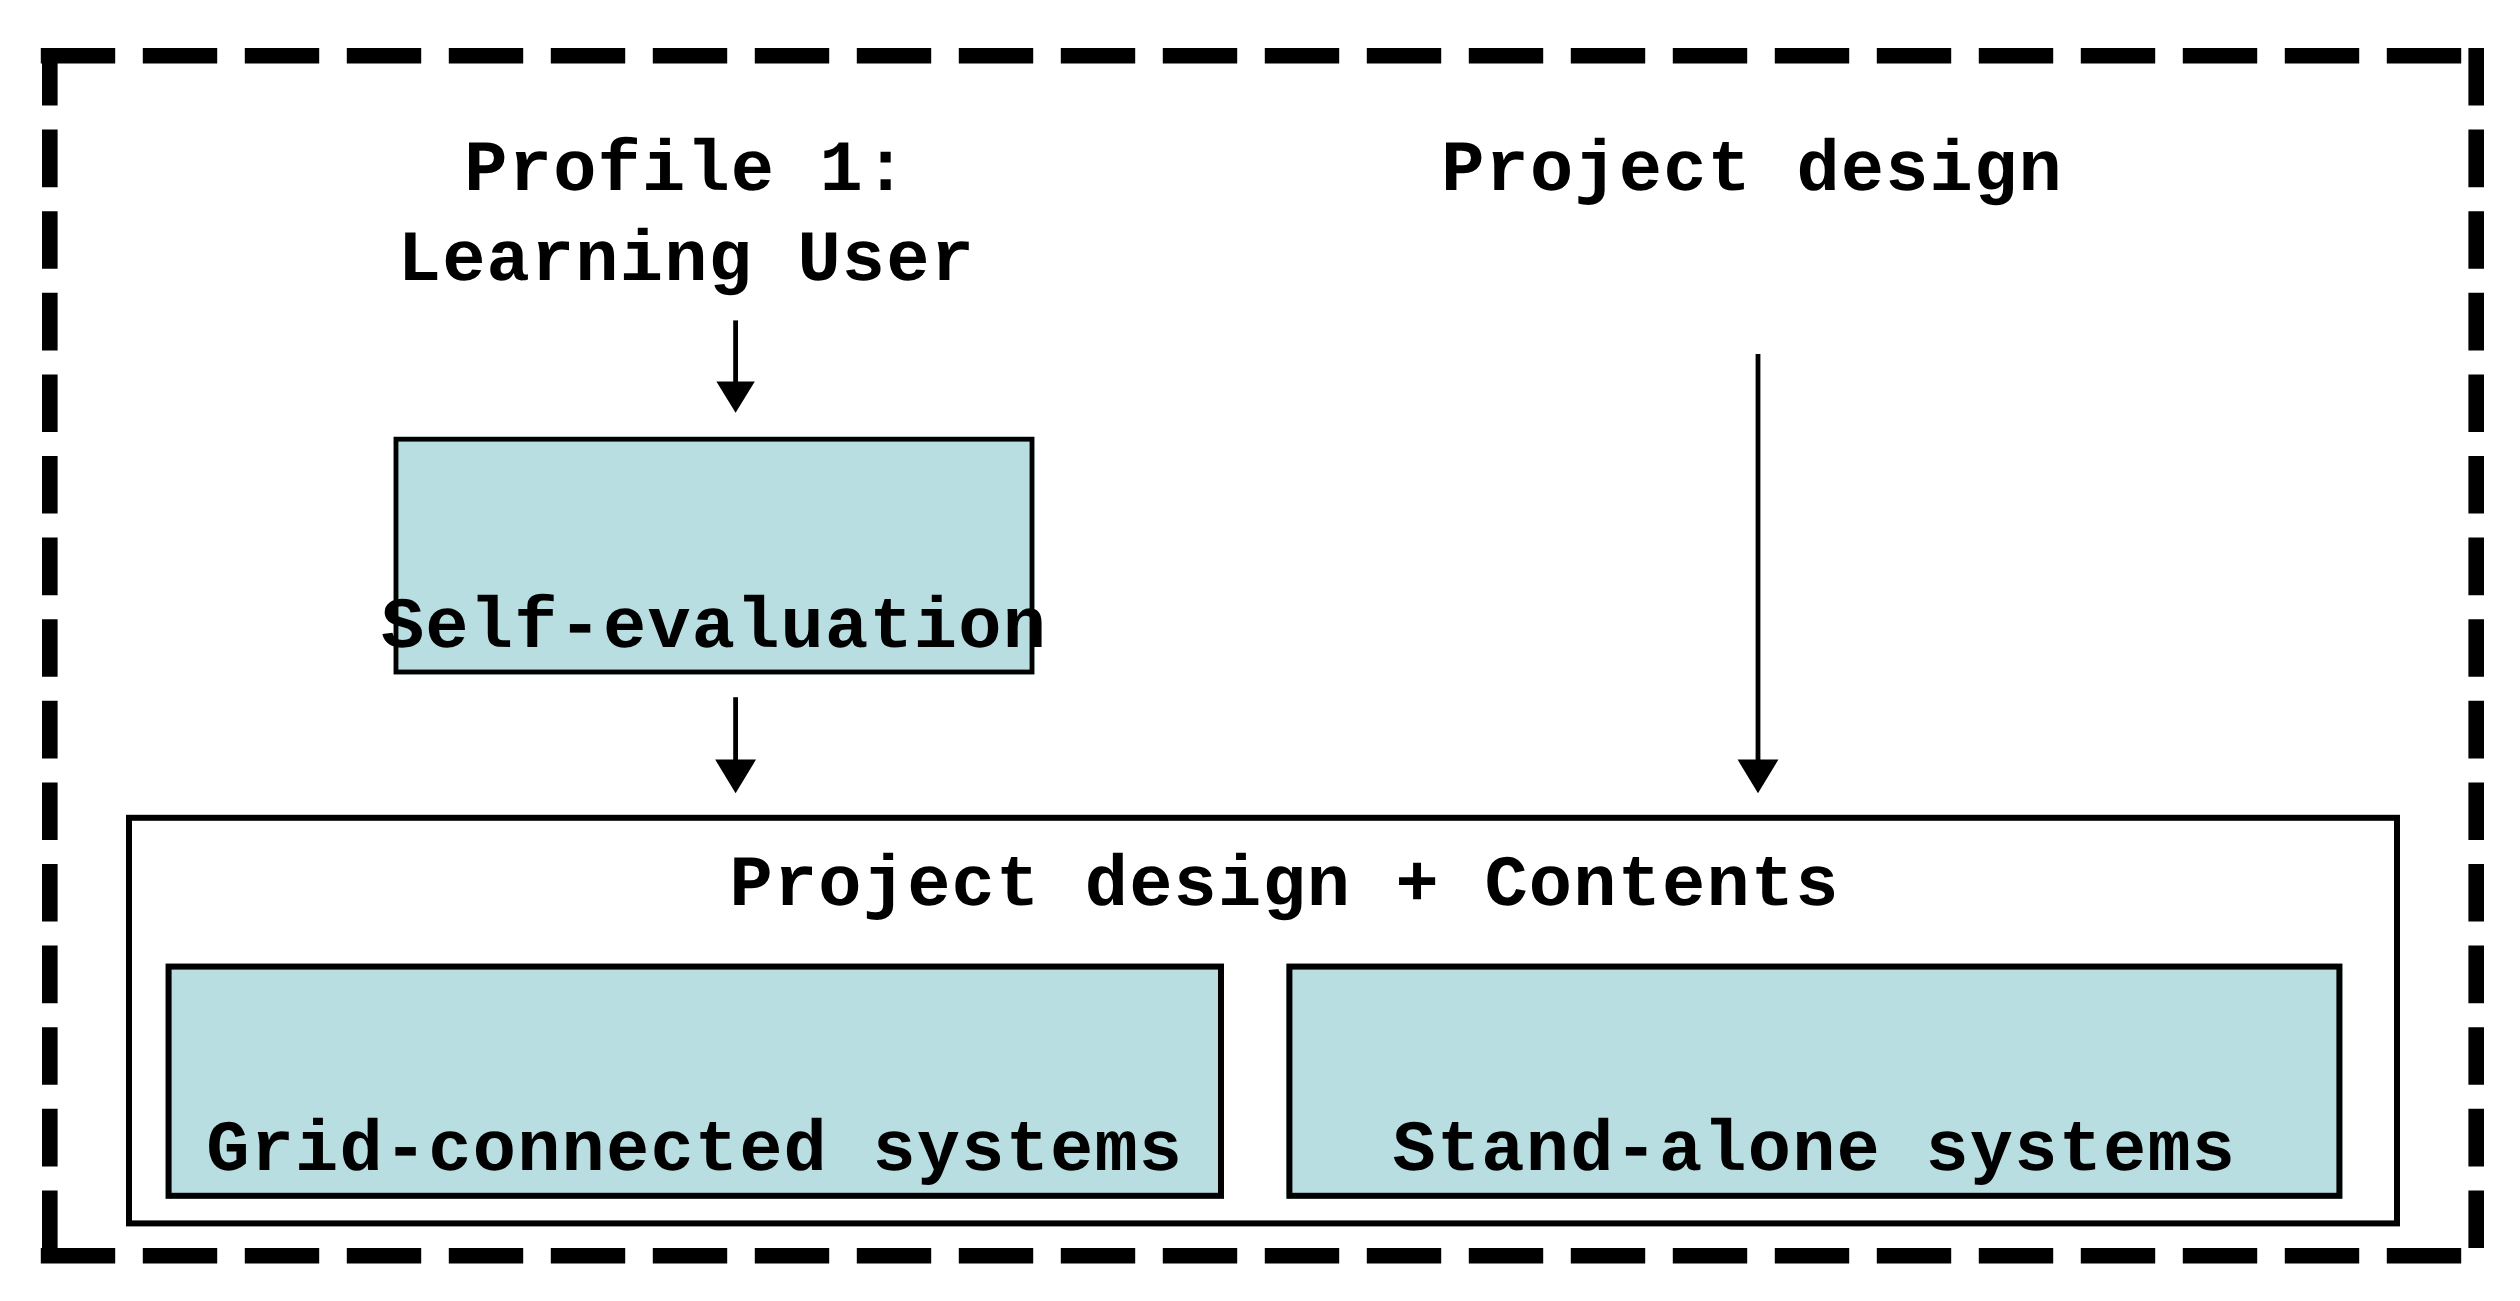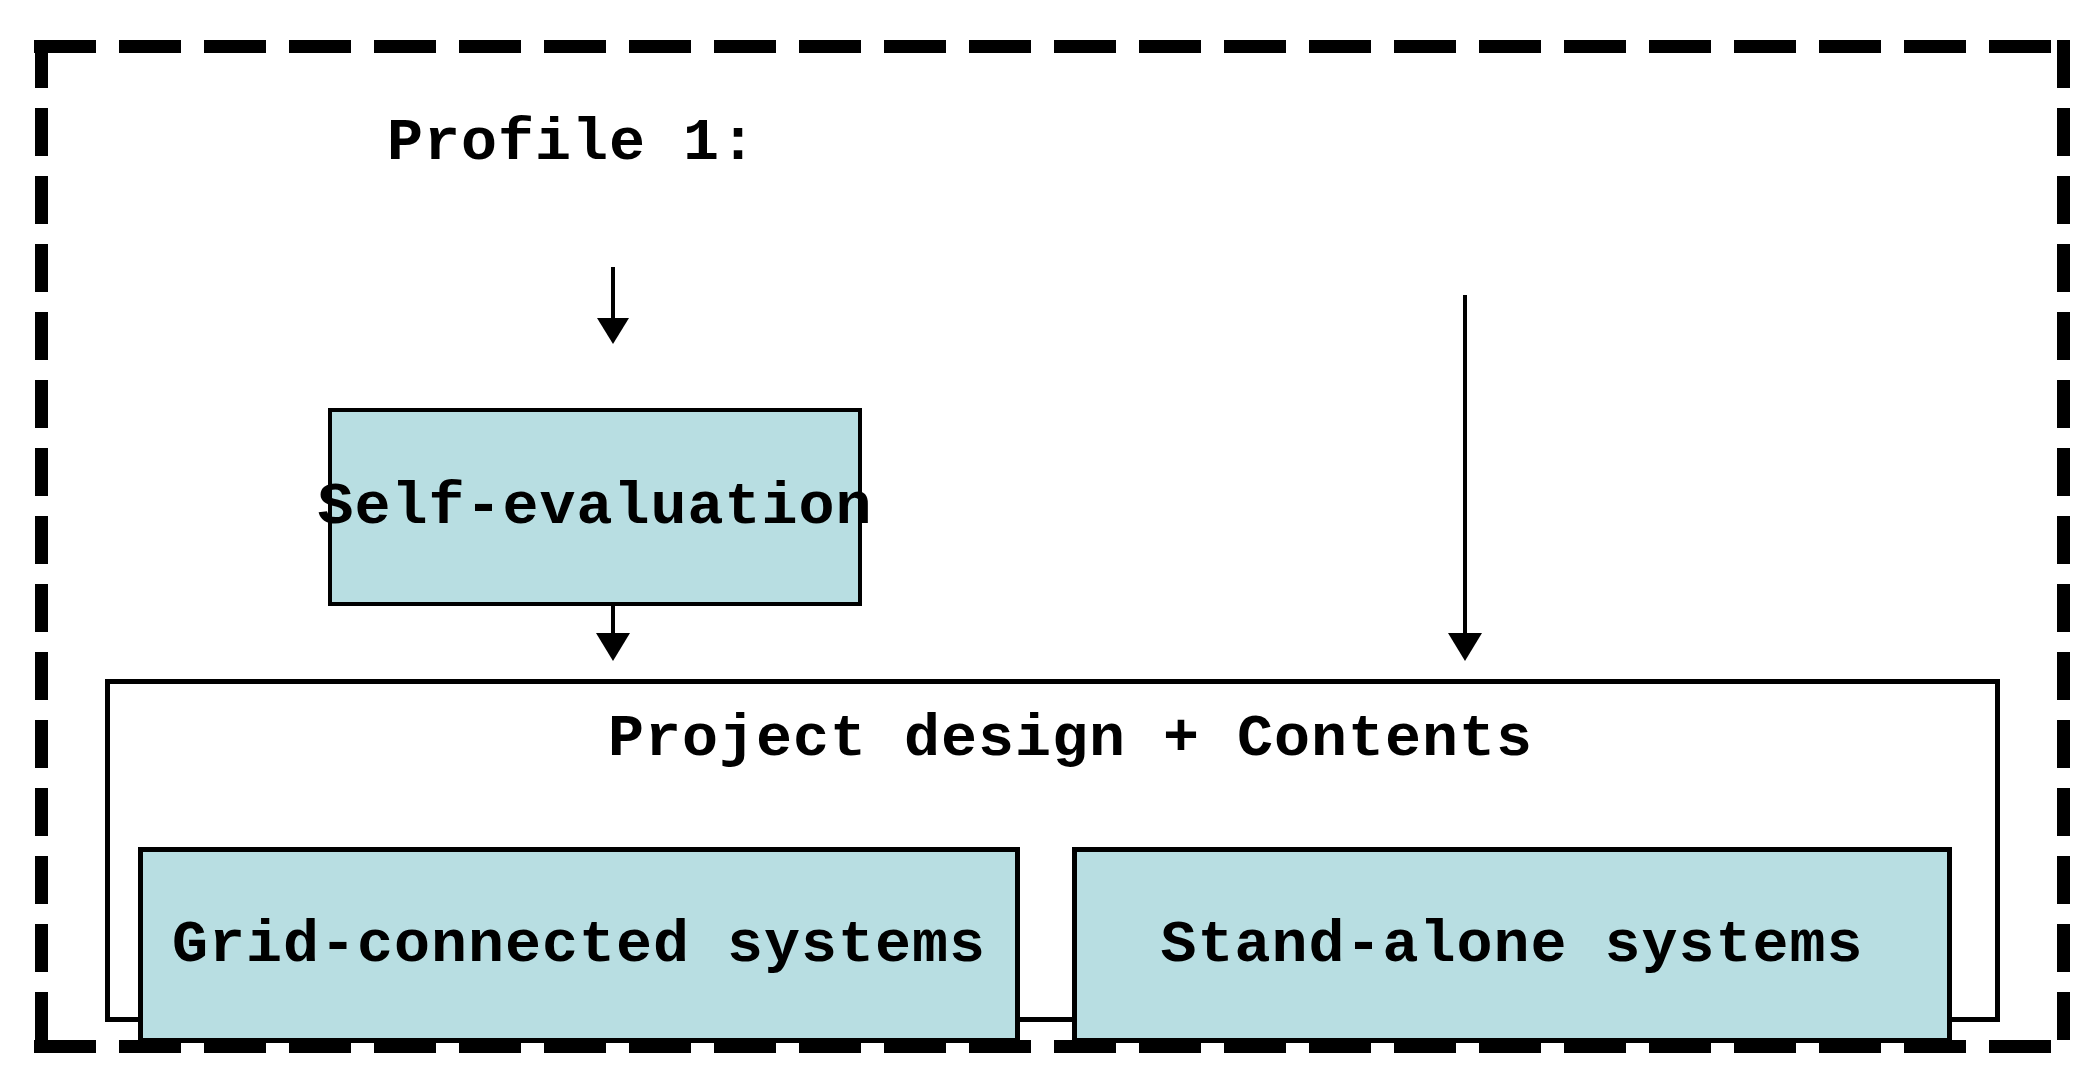--- a/index.html
+++ b/index.html
@@ -41,26 +41,25 @@
   .label .line { display: block; }
   .profile1 { left: 272px; top: 106px; }
   .profile2 { left: 1160px; top: 106px; }
 
   .box {
     position: absolute;
     background: var(--box-fill);
     border: 5px solid var(--line-color);
     box-sizing: border-box;
     display: flex;
-    align-items: center;
+    align-items: flex-end;
     justify-content: center;
     font-size: 60px;
     letter-spacing: 1px;
     white-space: nowrap;
-    margin-top: 44px;
   }
   .self-eval {
     left: 328px; top: 364px;
     width: 534px; height: 198px;
     border-width: 4px;
   }
   .container-box {
     position: absolute;
     left: 105px; top: 679px;
     width: 1895px; height: 343px;
@@ -107,23 +106,25 @@
       <polygon class="arrow-head" points="596,633 630,633 613,661"></polygon>
     </g>
     <g>
       <line class="arrow-line" x1="1465" y1="295" x2="1465" y2="637"></line>
       <polygon class="arrow-head" points="1448,633 1482,633 1465,661"></polygon>
     </g>
   </svg>
 
   <div class="label profile1">
     <span class="line">Profile 1:</span>
+    <span class="line">Learning User</span>
   </div>
 
   <div class="label profile2">
+    <span class="line">Project design</span>
   </div>
 
   <div class="box self-eval">
     <span>Self-evaluation</span>
   </div>
 
   <div class="container-box">
     <div class="container-title">Project design + Contents</div>
     <div class="box stand-box">
       <span>Stand-alone systems</span>

